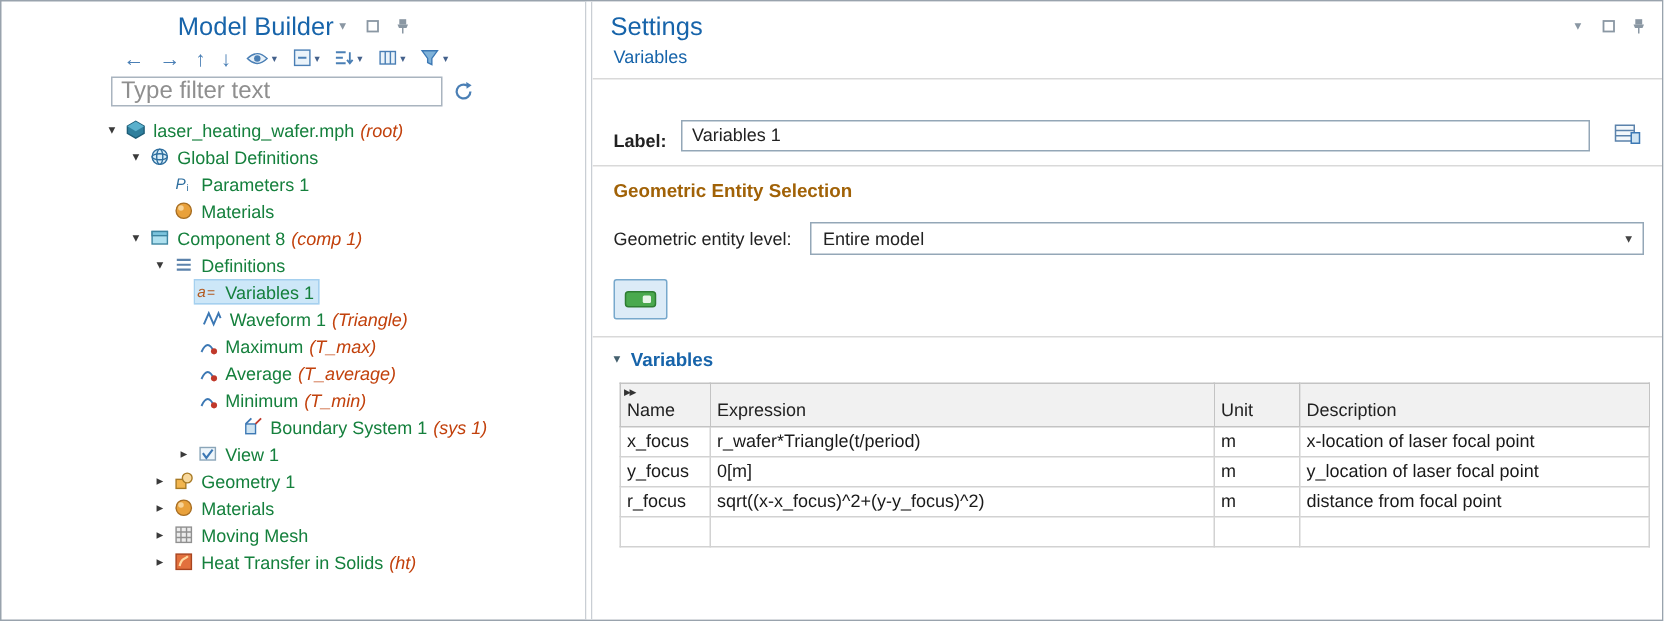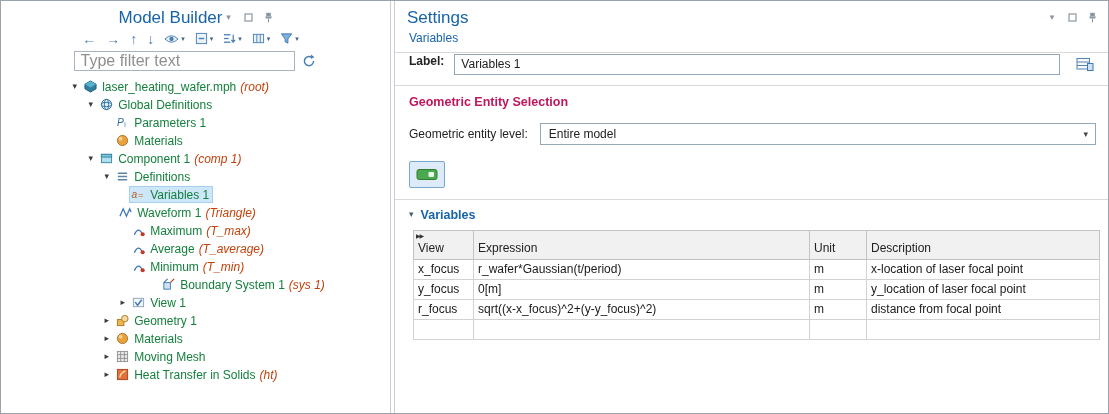--- a/index.html
+++ b/index.html
@@ -37,25 +37,25 @@
   .chev{flex:0 0 13px;width:13px;text-align:center;font-size:9px;color:#3a3a3a;line-height:1;}
   .trow-content{display:inline-flex;align-items:center;height:17px;padding:0 4px 0 1px;}
   .trow-content.selected{background:#cde7f8;box-shadow:inset 0 0 0 1px #a5d0ef;}
   .ticon{flex:0 0 16px;width:16px;height:14px;display:inline-flex;align-items:center;justify-content:center;margin-right:4px;}
   .tlabel{color:#15803d;}
   .suffix{font-style:italic;color:#c2410c;margin-left:4px;}
 
   
   .panel-subtitle{color:#1764aa;font-size:12px;margin:3px 0 7px 14px;}
   .hdiv{border-top:1px solid #d9d9d9;}
-  .field-row{display:flex;align-items:flex-start;margin:1px 10px 9px 14px;}
+  .field-row{display:flex;align-items:flex-end;margin:26px 10px 9px 14px;}
   .field-label{font-size:12px;font-weight:700;color:#222;margin-right:10px;white-space:nowrap;}
   .text-input{flex:1;height:21px;border:1px solid #94a7b7;padding:0 6px;font-size:12px;color:#222;font-family:inherit;outline:none;}
   .icon-btn{width:26px;height:22px;margin-left:12px;display:inline-flex;align-items:center;justify-content:center;background:transparent;border:none;}
-  .section-heading{color:#be185d;font-size:12.5px;font-weight:700;margin:9px 14px 7px 14px;}
+  .section-heading{color:#a16207;font-size:12.5px;font-weight:700;margin:9px 14px 7px 14px;}
   .entity-row{display:flex;align-items:center;margin:7px 12px 7px 14px;}
   .entity-label{font-size:12px;color:#222;margin-right:12px;white-space:nowrap;}
   .select-box{flex:1;height:22px;border:1px solid #94a7b7;background:#fff;display:flex;align-items:center;font-size:12px;padding-left:8px;color:#222;}
   .select-caret{margin-left:auto;padding:0 7px;font-size:9px;color:#444;}
   .toggle-btn{width:36px;height:27px;margin:9px 14px 11px 14px;border:1px solid #77a8cc;background:#dcebf7;border-radius:2px;display:flex;align-items:center;justify-content:center;}
   .collapse-heading{display:flex;align-items:center;margin:8px 14px 5px 14px;}
   .collapse-chev{font-size:9px;color:#44606e;margin-right:7px;line-height:1;}
   .collapse-title{color:#1764aa;font-size:12.5px;font-weight:700;}
 
   
@@ -215,21 +215,21 @@
         </div>
         <div class="tree-row" style="padding-left: 22px;">
           <span class="chev">▾</span>
           <span class="trow-content">
             <span class="ticon">
               <svg width="13" height="13" viewBox="0 0 14 14">
                 <rect x="1.5" y="2.5" width="11" height="9" fill="#aee0ef" stroke="#3d85a0"></rect>
                 <rect x="1.5" y="2.5" width="11" height="3" fill="#7cc4dd" stroke="#3d85a0"></rect>
               </svg>
             </span>
-            <span class="tlabel">Component 1</span>
+            <span class="tlabel">Component 8</span>
             <span class="suffix">(comp 1)</span>
           </span>
         </div>
         <div class="tree-row" style="padding-left: 38px;">
           <span class="chev">▾</span>
           <span class="trow-content">
             <span class="ticon">
               <svg width="13" height="13" viewBox="0 0 14 14">
                 <g stroke="#5b82ab" stroke-width="1.6">
                   <line x1="2" y1="3.5" x2="12" y2="3.5"></line>
@@ -246,21 +246,21 @@
           <span class="trow-content selected">
             <span class="ticon">
               <svg width="15" height="13" viewBox="0 0 15 14">
                 <text x="0" y="11" font-size="11" font-style="italic" fill="#b35a1f">a</text>
                 <text x="7" y="11" font-size="10" fill="#b35a1f">=</text>
               </svg>
             </span>
             <span class="tlabel">Variables 1</span>
           </span>
         </div>
-        <div class="tree-row" style="padding-left: 41px;">
+        <div class="tree-row" style="padding-left: 41px; margin-left: 16px;">
           <span class="chev"></span>
           <span class="trow-content">
             <span class="ticon">
               <svg width="13" height="13" viewBox="0 0 14 14">
                 <polyline points="1,11 4.5,3 8,11 11.5,3 13,6.5" fill="none" stroke="#3c78b4" stroke-width="1.4"></polyline>
               </svg>
             </span>
             <span class="tlabel">Waveform 1</span>
             <span class="suffix">(Triangle)</span>
           </span>
@@ -446,30 +446,30 @@
 
     <table class="vars-table">
       <colgroup>
           <col style="width:60px">
           <col style="width:336px">
           <col style="width:57px">
           <col>
         </colgroup>
       <thead>
           <tr>
-            <th><span class="corner-icon">▶▶</span><span>View</span></th>
+            <th><span class="corner-icon">▶▶</span><span>Name</span></th>
             <th><span>Expression</span></th>
             <th><span>Unit</span></th>
             <th><span>Description</span></th>
           </tr>
         </thead>
       <tbody>
           <tr>
             <td>x_focus</td>
-            <td>r_wafer*Gaussian(t/period)</td>
+            <td>r_wafer*Triangle(t/period)</td>
             <td>m</td>
             <td>x-location of laser focal point</td>
           </tr>
           <tr>
             <td>y_focus</td>
             <td>0[m]</td>
             <td>m</td>
             <td>y_location of laser focal point</td>
           </tr>
           <tr>

